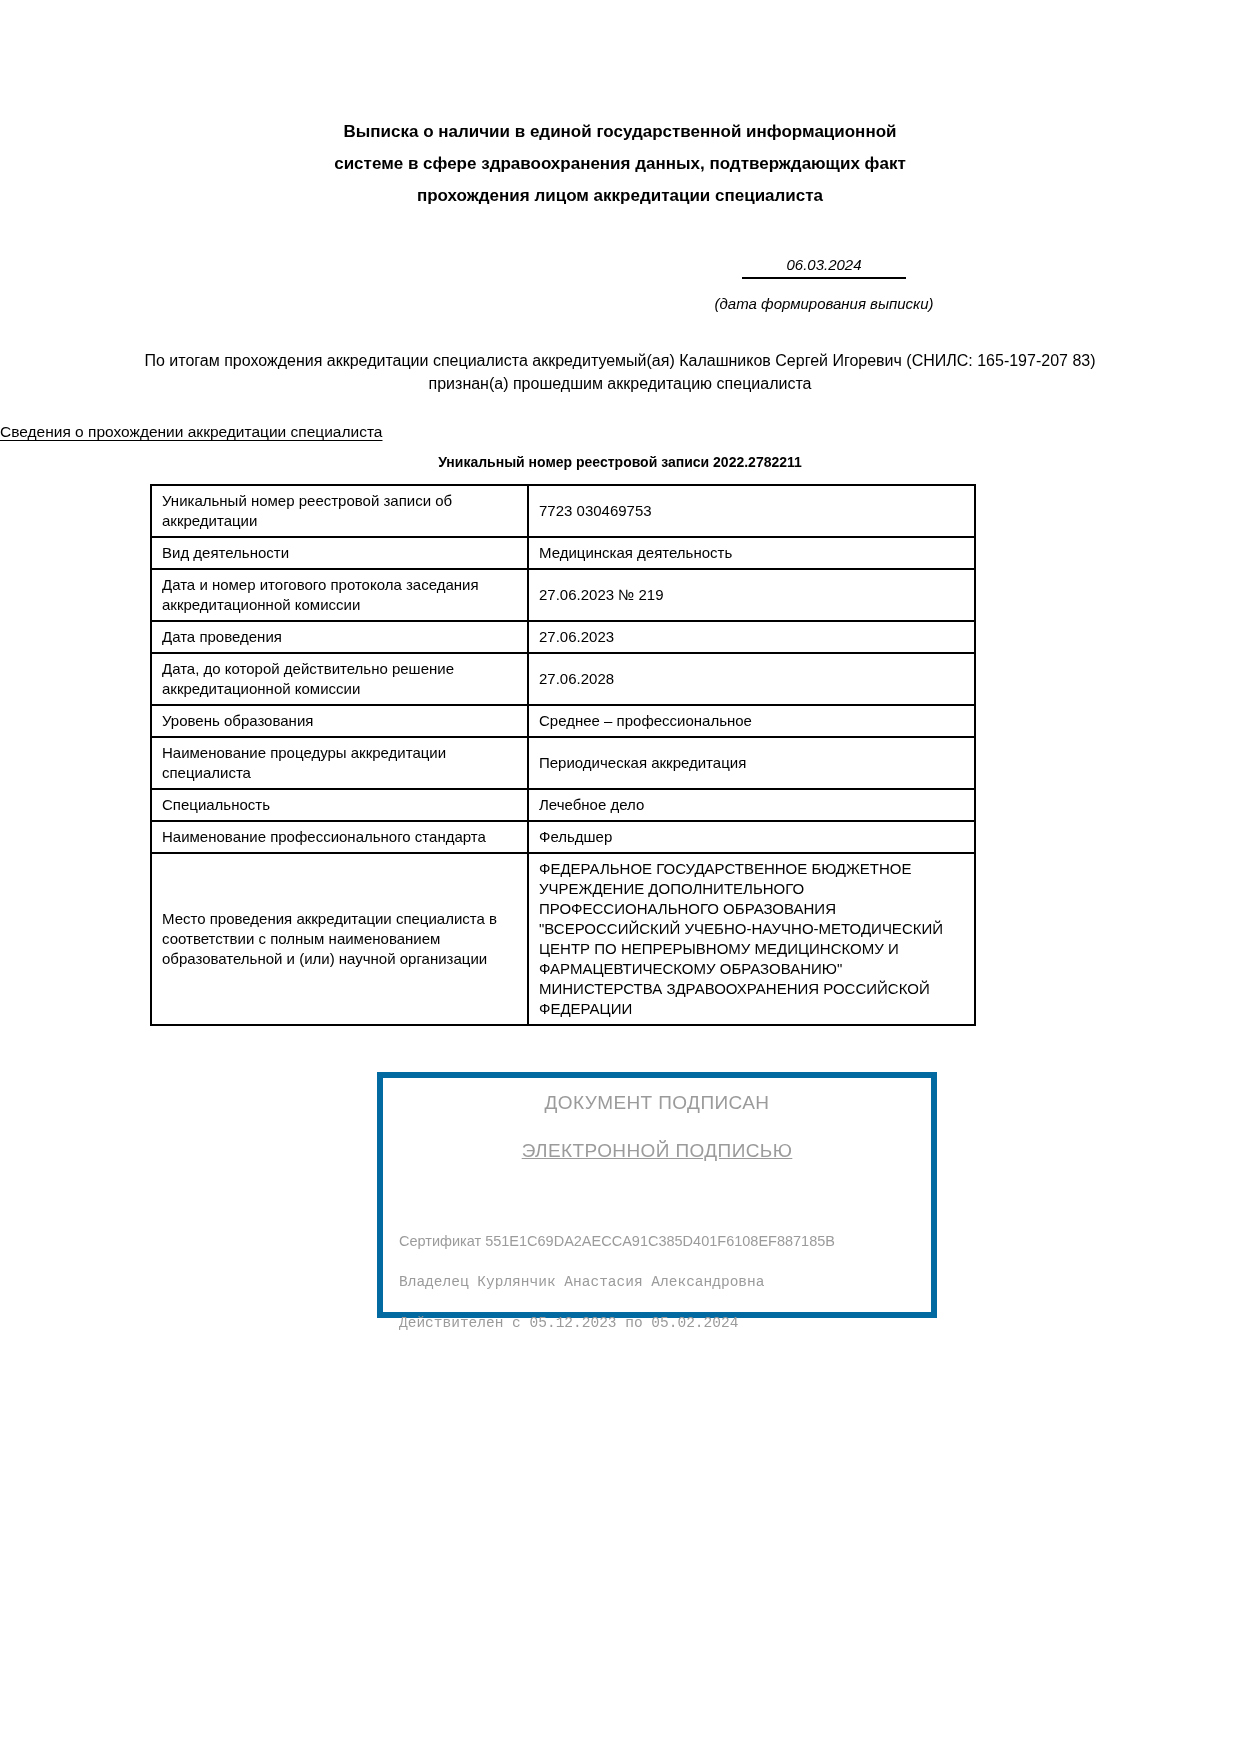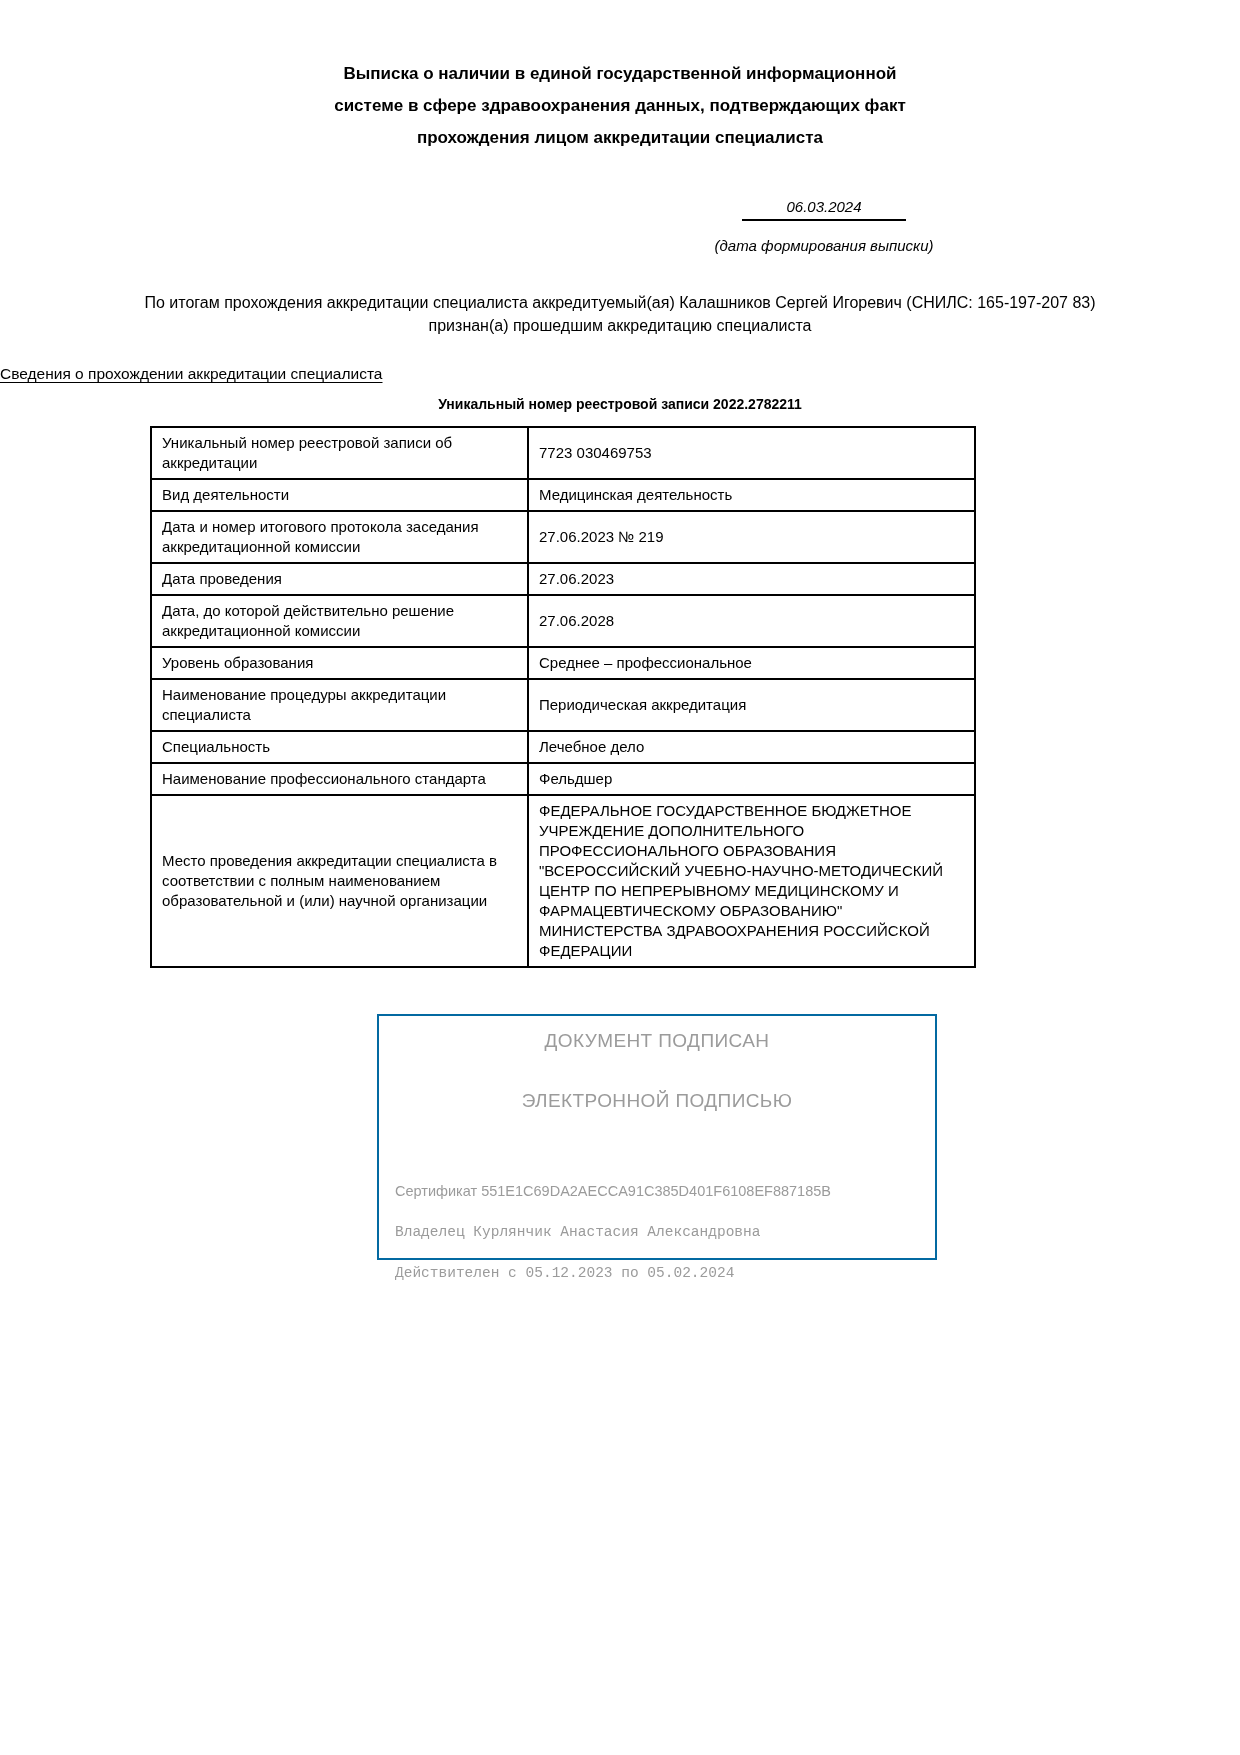--- a/index.html
+++ b/index.html
@@ -4,21 +4,21 @@
 <style>
   * { margin: 0; padding: 0; box-sizing: border-box; }
   html, body { background: #ffffff; }
   body {
     width: 1240px;
     height: 1755px;
     font-family: "Liberation Sans", sans-serif;
     color: #000000;
     overflow: hidden;
   }
-  .page { padding-top: 58px; }
+  .page { padding-top: 116px; }
 
   .doc-title {
     width: 640px;
     margin: 0 auto;
     text-align: center;
     font-weight: bold;
     font-size: 17px;
     line-height: 32px;
   }
 
@@ -75,30 +75,30 @@
     font-size: 15px;
     line-height: 20px;
     vertical-align: middle;
     word-wrap: break-word;
   }
 
   .sig-box {
     margin: 46px 0 0 377px;
     width: 560px;
     height: 246px;
-    border: 2px solid #0369a1;
+    border: 6px solid #0369a1;
     padding: 14px 16px 0 16px;
     color: #9b9b9b;
   }
   .sig-head {
     text-align: center;
     font-size: 19px;
     letter-spacing: 0.4px;
   }
-  .sig-head + .sig-head { margin-top: 38px; }
+  .sig-head + .sig-head { margin-top: 26px; text-decoration: underline; }
   .sig-detail { font-size: 14.5px; line-height: 17px; }
   .sig-cert { margin-top: 71px; }
   .sig-detail + .sig-detail { margin-top: 24px; font-family: Liberation Mono, monospace; }
 </style>
 </head>
 <body>
 
 <div class="page">
 
   <div class="doc-title">

